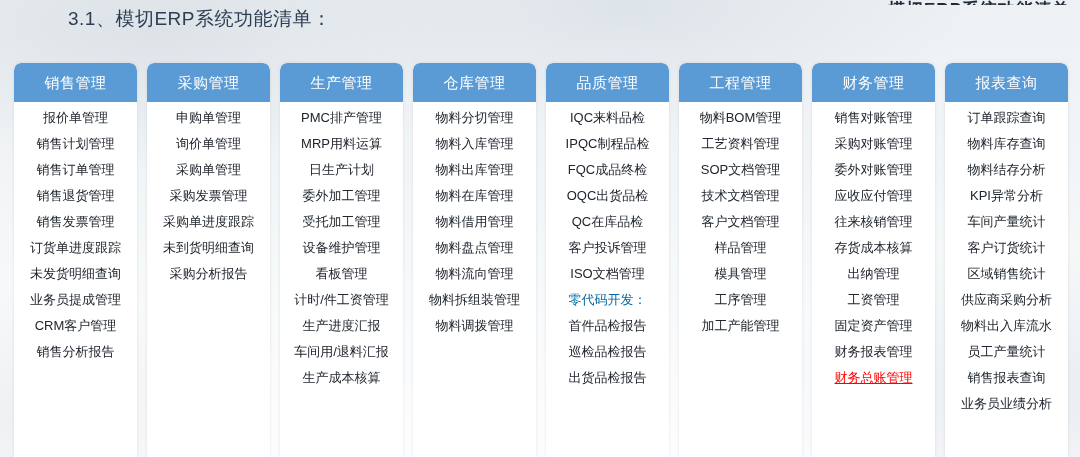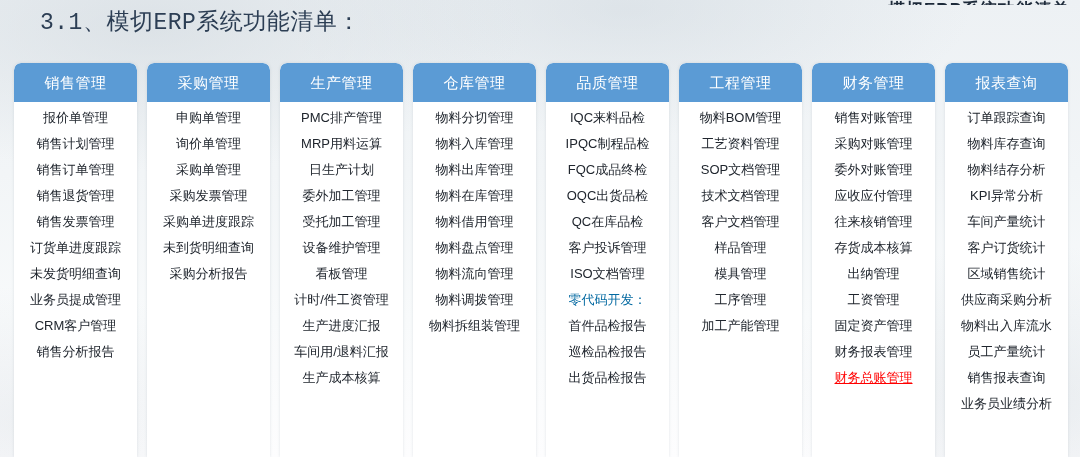--- a/index.html
+++ b/index.html
@@ -37,27 +37,26 @@
     line-height: 20px;
     font-size: 17px;
     font-weight: bold;
     color: #1d2a3a;
     letter-spacing: 1px;
     white-space: nowrap;
   }
 
   .page-title {
     position: absolute;
-    left: 40px;
+    left: 68px;
     top: 6px;
-    font-size: 23px;
+    font-size: 19px;
     color: #2c3e54;
     letter-spacing: 0.5px;
     white-space: nowrap;
-    font-family: Liberation Mono, monospace;
   }
 
   .cards {
     position: absolute;
     left: 14px;
     top: 63px;
     width: 1057px;
     display: flex;
     gap: 10px;
   }
@@ -161,22 +160,22 @@
       <div class="card">
         <div class="card-header">仓库管理</div>
         <div class="card-body">
           <div class="card-item">物料分切管理</div>
           <div class="card-item">物料入库管理</div>
           <div class="card-item">物料出库管理</div>
           <div class="card-item">物料在库管理</div>
           <div class="card-item">物料借用管理</div>
           <div class="card-item">物料盘点管理</div>
           <div class="card-item">物料流向管理</div>
+          <div class="card-item">物料拆组装管理</div>
           <div class="card-item">物料调拨管理</div>
-          <div class="card-item">物料拆组装管理</div>
         </div>
       </div>
       <div class="card">
         <div class="card-header">品质管理</div>
         <div class="card-body">
           <div class="card-item">IQC来料品检</div>
           <div class="card-item">IPQC制程品检</div>
           <div class="card-item">FQC成品终检</div>
           <div class="card-item">OQC出货品检</div>
           <div class="card-item">QC在库品检</div>

